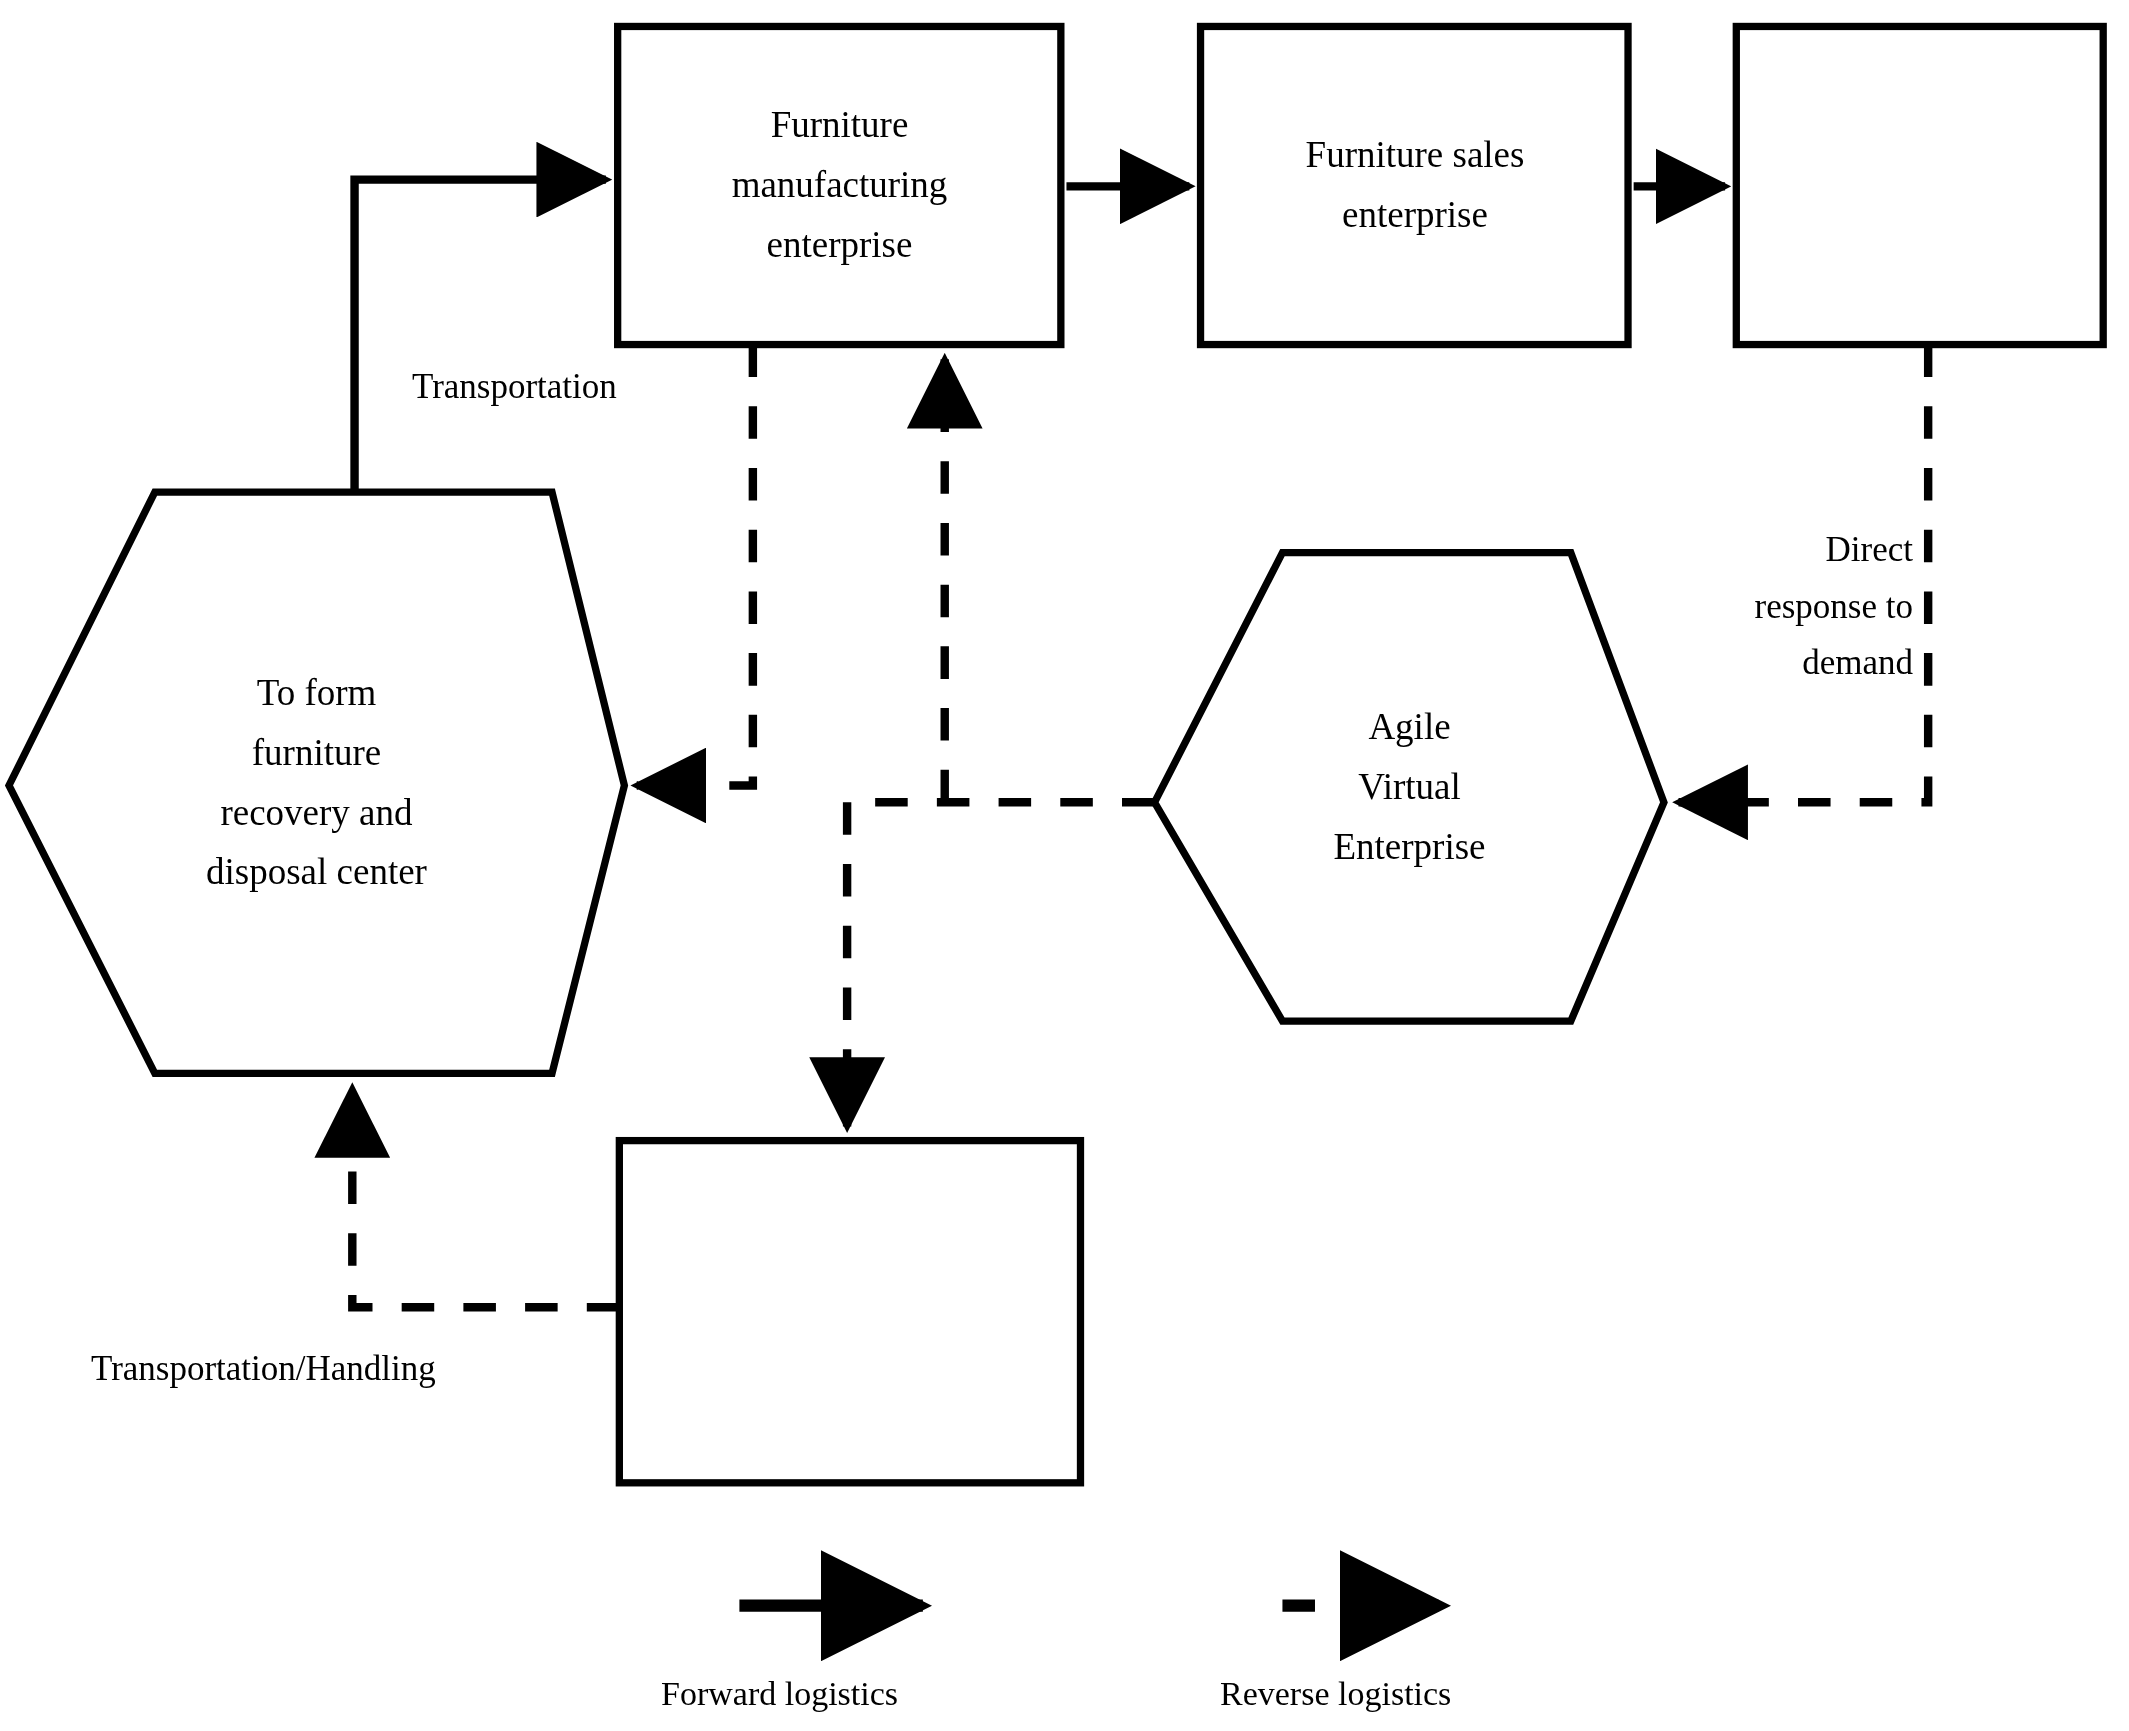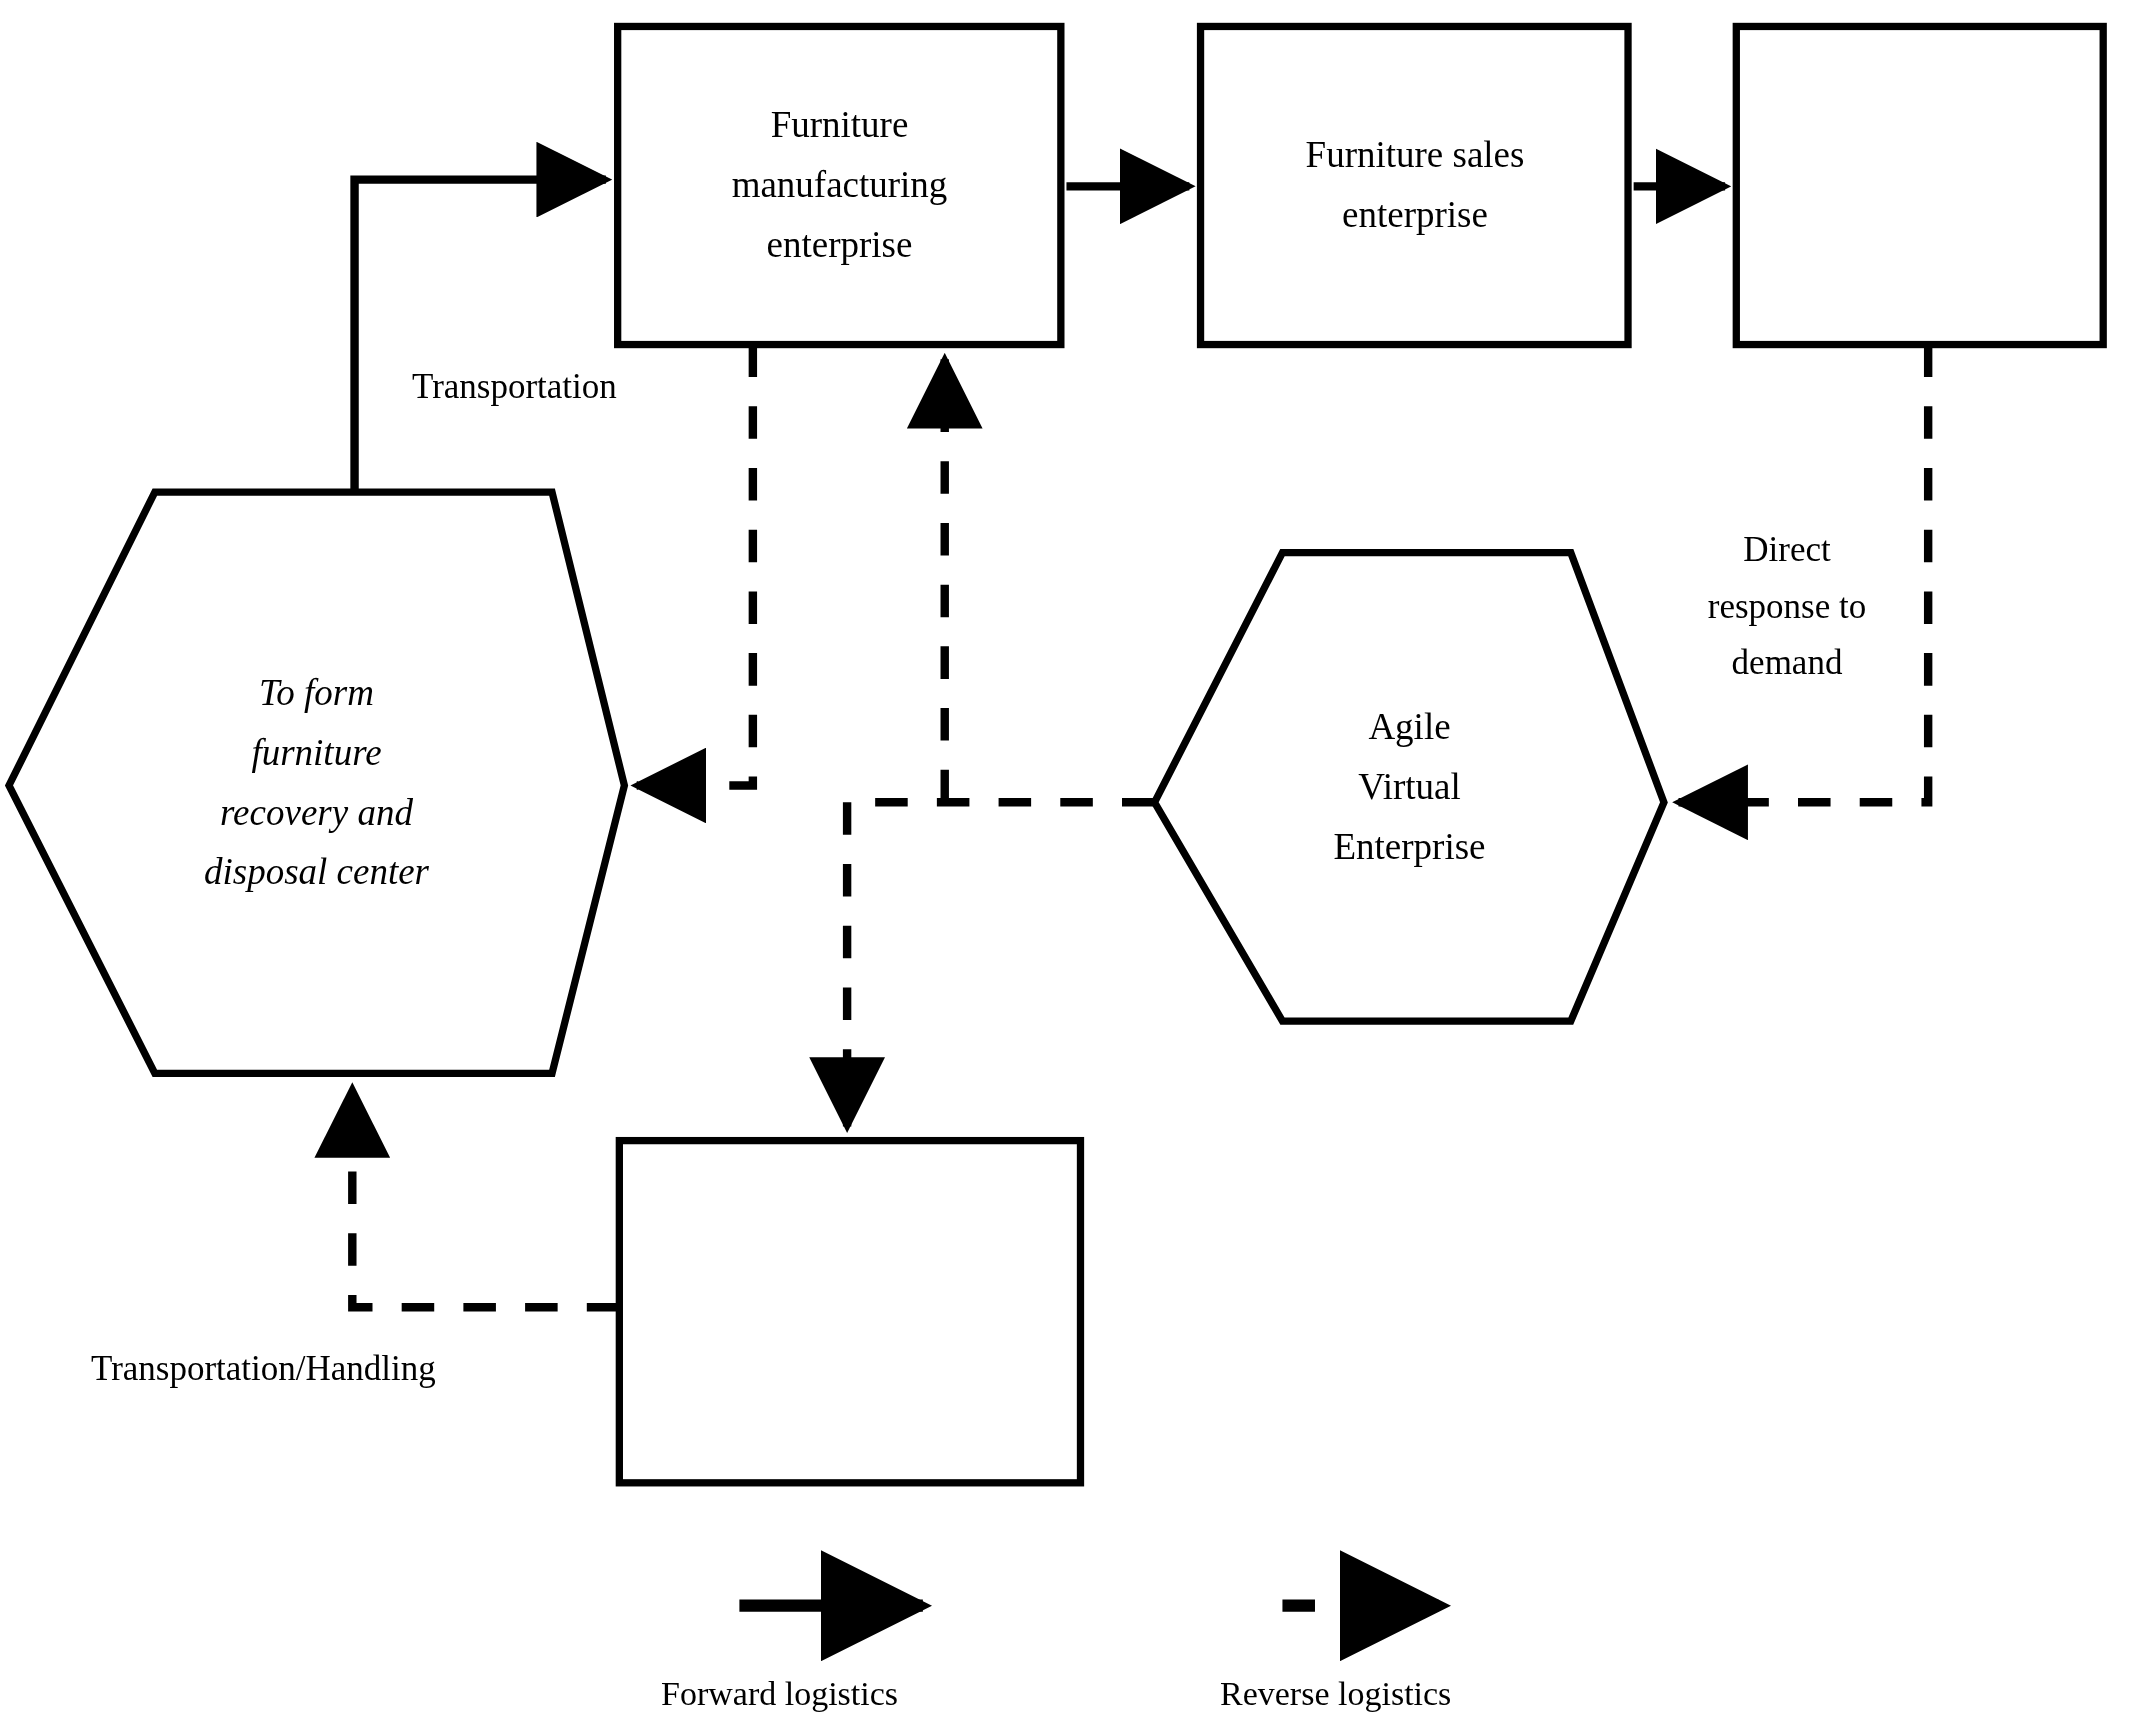--- a/index.html
+++ b/index.html
@@ -105,40 +105,40 @@
     <span>manufacturing</span>
     <span>enterprise</span>
   </div>
 
   <div class="node-label" style="left:1201px; top:26px; width:428px; height:318px;">
     <span>Furniture sales</span>
     <span>enterprise</span>
   </div>
 
 
-  <div class="node-label" style="left:9px; top:492px; width:615px; height:581px;font-style:italic;">
+  <div class="node-label" style="left:9px; top:492px; width:615px; height:581px;">
     <span>To form</span>
     <span>furniture</span>
     <span>recovery and</span>
     <span>disposal center</span>
   </div>
 
   <div class="node-label" style="left:1155px; top:553px; width:509px; height:468px;">
     <span>Agile</span>
     <span>Virtual</span>
     <span>Enterprise</span>
   </div>
 
 
   <div class="edge-label" style="left:412px; top:359px; width:353px;">
     <div>Transportation</div>
   </div>
 
 
-  <div class="edge-label ctr" style="left:1661px; top:522px; width:252px;">
+  <div class="edge-label ctr" style="left:1661px; top:522px; width:252px;text-align:right;">
     <div>Direct</div>
     <div>response to</div>
     <div>demand</div>
   </div>
 
   <div class="edge-label" style="left:91px; top:1341px; width:533px;">
     <div>Transportation/Handling</div>
   </div>
 
   <div class="legend-label" style="left:661px; top:1675px;">

